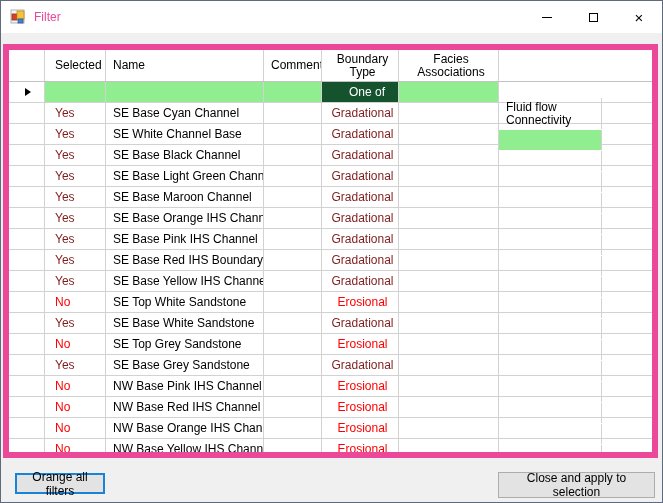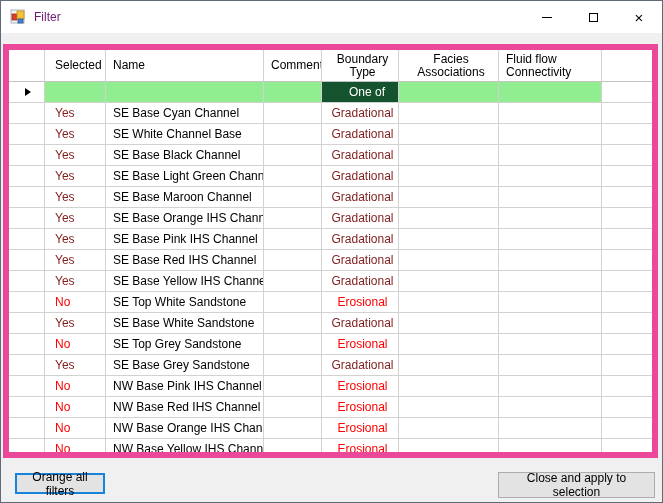--- a/index.html
+++ b/index.html
@@ -4,21 +4,21 @@
 <style>
   html,body{margin:0;padding:0;background:#cfcfcf;}
   .window{
     position:relative;width:663px;height:503px;box-sizing:border-box;
     background:#F0F0F0;border:1px solid #5f6b7a;overflow:hidden;
     font-family:"Liberation Sans",sans-serif;-webkit-font-smoothing:antialiased;
   }
   
   .titlebar{height:32px;background:#ffffff;display:flex;align-items:center;}
   .app-icon{width:16px;height:16px;margin-left:9px;flex:0 0 auto;}
-  .title-text{font-size:12px;color:#701a75;margin-left:8px;}
+  .title-text{font-size:12px;color:#ec4899;margin-left:8px;}
   .controls{margin-left:auto;display:flex;height:32px;}
   .ctrl{width:46px;height:32px;display:flex;align-items:center;justify-content:center;cursor:default;}
   .glyph-min{width:10px;height:1px;background:#000;}
   .glyph-max{width:9px;height:9px;border:1px solid #000;box-sizing:border-box;}
   .glyph-close{font-size:15px;line-height:15px;color:#000;}
   
   .grid{
     position:absolute;left:2px;top:43px;width:655px;height:414px;box-sizing:border-box;
     background:#fff;border:6px solid #ec4899;overflow:hidden;
   }
@@ -29,21 +29,21 @@
     box-sizing:border-box;border-right:1px solid #d2d2d2;height:100%;
     font-size:12px;color:#000;padding:3px 2px 0 7px;overflow:hidden;white-space:nowrap;
   }
   .hdr.cell{padding-top:0;}
   .col-rowheader{width:36px;}
   .col-selected{width:61px;padding-left:10px;}
   .col-name{width:158px;}
   .col-comments{width:58px;}
   .col-boundary{width:77px;white-space:normal;text-align:center;}
   .col-facies{width:100px;white-space:normal;text-align:center;}
-  .col-fluid{width:103px;white-space:normal;}
+  .col-fluid{width:103px;white-space:normal;margin-top:48px;}
   .green-bg{background:#90EE90;}
   .sel-bg{background:#14532d;color:#fff;padding-left:16px;}
   .green-text{color:#7f1d1d;}
   .red-text{color:#FF0000;}
   .arrow{
     display:inline-block;width:0;height:0;margin:3px 0 0 9px;
     border-top:4px solid transparent;border-bottom:4px solid transparent;border-left:6px solid #000;
   }
   
   .btn{
@@ -160,21 +160,21 @@
       <div class="cell col-selected cell-selected green-text">Yes</div>
       <div class="cell col-name">SE Base Pink IHS Channel</div>
       <div class="cell col-comments"></div>
       <div class="cell col-boundary cell-boundary green-text">Gradational</div>
       <div class="cell col-facies"></div>
       <div class="cell col-fluid"></div>
     </div>
         <div class="row">
       <div class="cell col-rowheader"></div>
       <div class="cell col-selected cell-selected green-text">Yes</div>
-      <div class="cell col-name">SE Base Red IHS Channel</div>
+      <div class="cell col-name">SE Base Red IHS Boundary</div>
       <div class="cell col-comments"></div>
       <div class="cell col-boundary cell-boundary green-text">Gradational</div>
       <div class="cell col-facies"></div>
       <div class="cell col-fluid"></div>
     </div>
         <div class="row">
       <div class="cell col-rowheader"></div>
       <div class="cell col-selected cell-selected green-text">Yes</div>
       <div class="cell col-name">SE Base Yellow IHS Channel</div>
       <div class="cell col-comments"></div>

